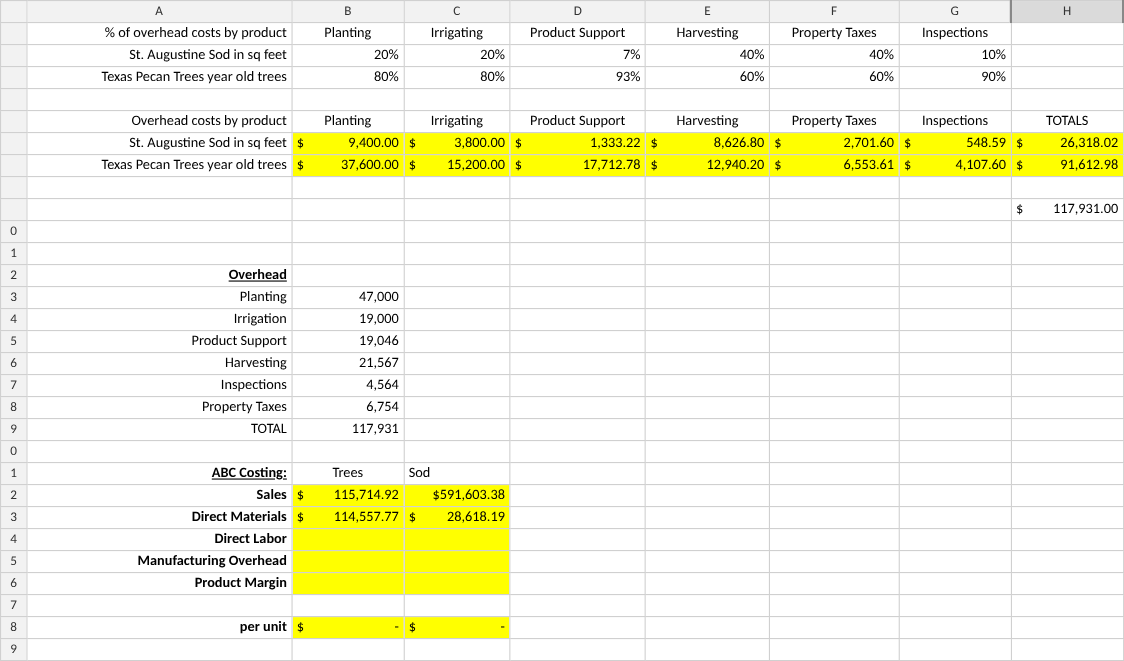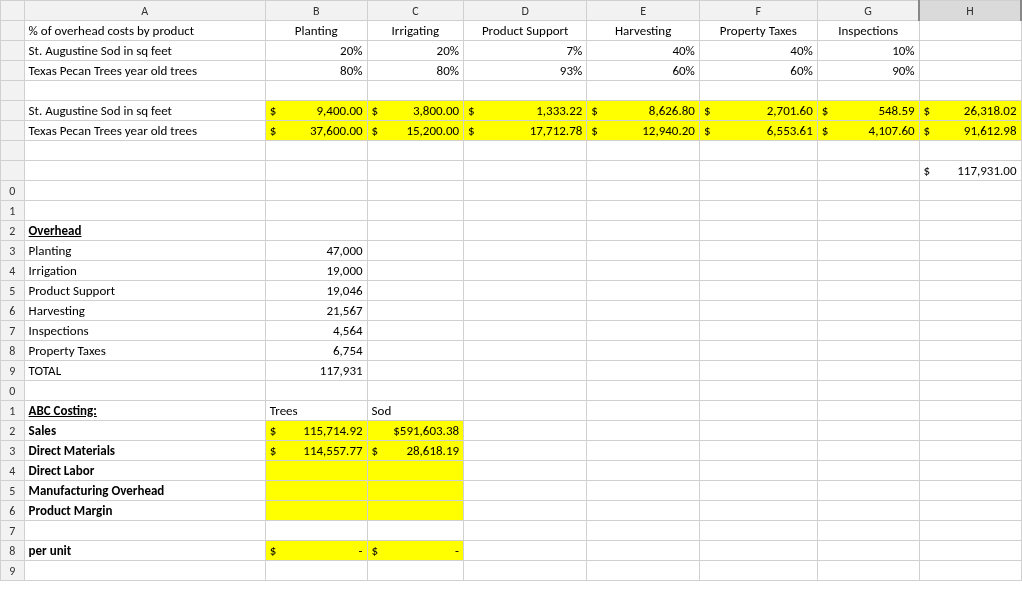--- a/index.html
+++ b/index.html
@@ -34,21 +34,21 @@
     font-size: 12px;
   }
   .rowhead {
     background: #f2f2f2;
     text-align: center;
     font-weight: normal;
     color: #333;
     font-size: 12px;
     width: 22px;
   }
-  .colA { text-align: left; }
+  .colA { text-align: right; }
   .colH-sel { border-left: 2px solid #888; border-right: 2px solid #888; }
   th.colH-sel { background: #dadada; }
   .hl { background: #ffff00; }
   .bold { font-weight: bold; }
   .u { text-decoration: underline; }
   .dollar { float: left; }
   col.c0 { width: 22px; }
   col.cA { width: 225px; }
   col.cB { width: 95px; }
   col.cC { width: 90px; }
@@ -127,20 +127,31 @@
         <td class="colA"></td>
         <td></td>
         <td></td>
         <td></td>
         <td></td>
         <td></td>
         <td></td>
         <td></td>
       </tr>
 
+  <tr>
+        <td class="rowhead"></td>
+    <td class="colA">Overhead costs by product</td>
+    <td style="text-align:center">Planting</td>
+    <td style="text-align:center">Irrigating</td>
+    <td style="text-align:center">Product Support</td>
+    <td style="text-align:center">Harvesting</td>
+    <td style="text-align:center">Property Taxes</td>
+    <td style="text-align:center">Inspections</td>
+    <td style="text-align:center">TOTALS</td>
+      </tr>
 
   <tr>
         <td class="rowhead"></td>
     <td class="colA">St. Augustine Sod in sq feet</td>
     <td class="hl"><span class="dollar">$</span><span>9,400.00</span></td>
     <td class="hl"><span class="dollar">$</span><span>3,800.00</span></td>
     <td class="hl"><span class="dollar">$</span><span>1,333.22</span></td>
     <td class="hl"><span class="dollar">$</span><span>8,626.80</span></td>
     <td class="hl"><span class="dollar">$</span><span>2,701.60</span></td>
     <td class="hl"><span class="dollar">$</span><span>548.59</span></td>
@@ -305,21 +316,21 @@
         <td></td>
         <td></td>
         <td></td>
         <td></td>
         <td></td>
       </tr>
 
   <tr>
         <td class="rowhead">1</td>
         <td class="colA bold u">ABC Costing:</td>
-        <td style="text-align:left">Trees</td>
+        <td style="text-align:center">Trees</td>
         <td style="text-align:left">Sod</td>
         <td></td>
         <td></td>
         <td></td>
         <td></td>
         <td></td>
       </tr>
 
   <tr>
         <td class="rowhead">2</td>

